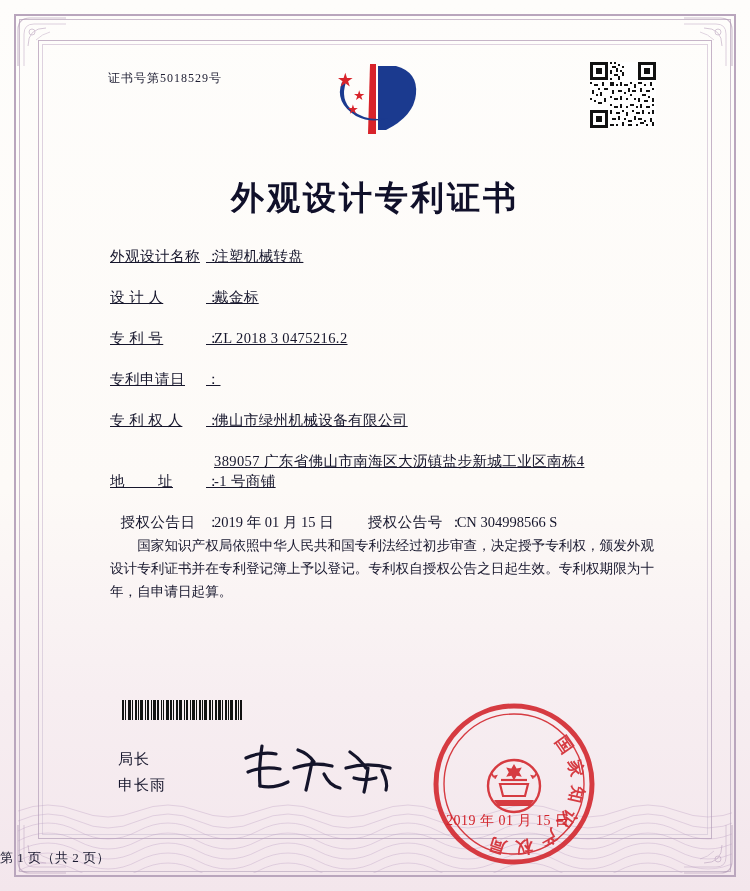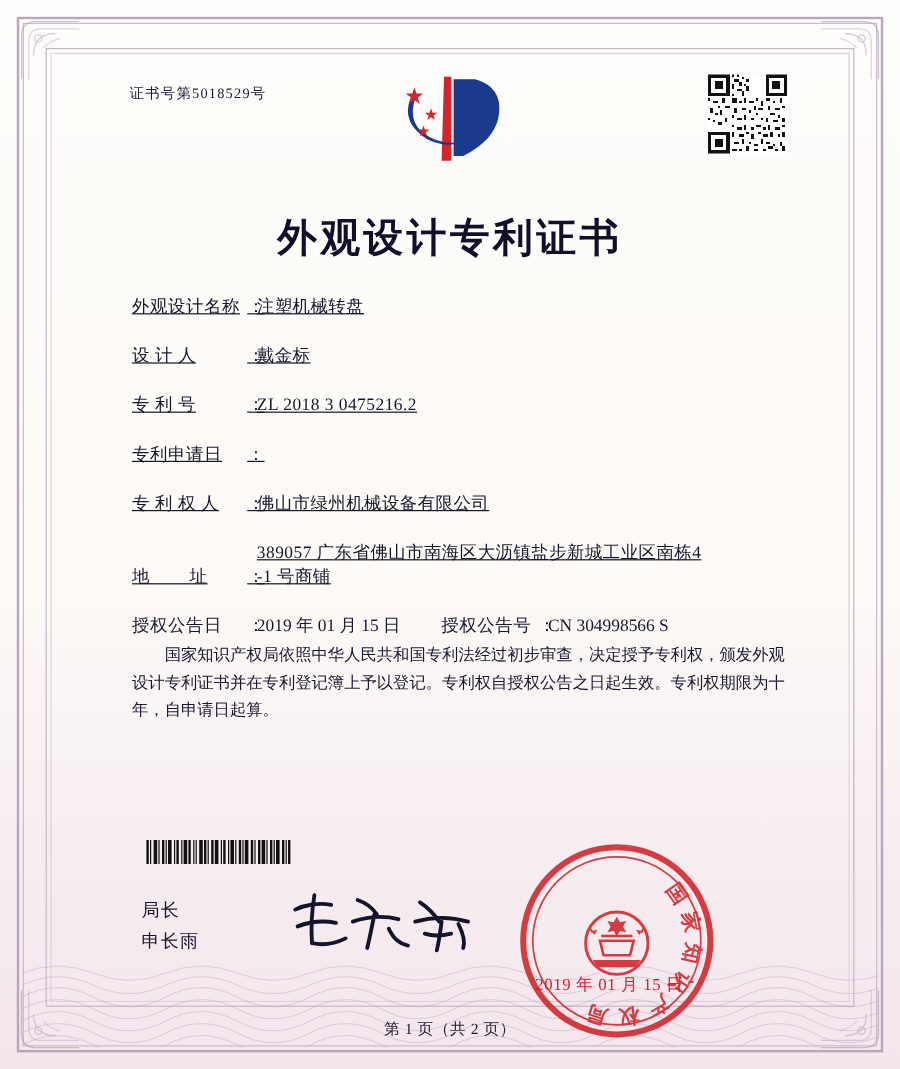--- a/index.html
+++ b/index.html
@@ -162,20 +162,21 @@
   .row-two .half {
     display: flex;
     align-items: flex-start;
   }
   .row-two .half.second {
     margin-left: 34px;
   }
   .row-two .field-label.narrow {
     width: 96px;
     flex: 0 0 96px;
+    text-align: center;
   }
   .row-two .half.second .field-label.narrow {
     width: auto;
     flex: 0 0 auto;
     margin-right: 6px;
   }
 
   
   .paragraphs {
     position: absolute;
@@ -242,21 +243,21 @@
     color: #d2232a;
     letter-spacing: .5px;
     font-family: "Liberation Serif", serif;
   }
 
   .page-num {
     position: absolute;
     left: 0;
     right: 0;
     bottom: 24px;
-    text-align: center;
+    text-align: left;
     font-size: 13px;
     color: #1a1a30;
     letter-spacing: .5px;
   }
 </style>
 </head>
 <body>
 
 <div id="certificate">
 

